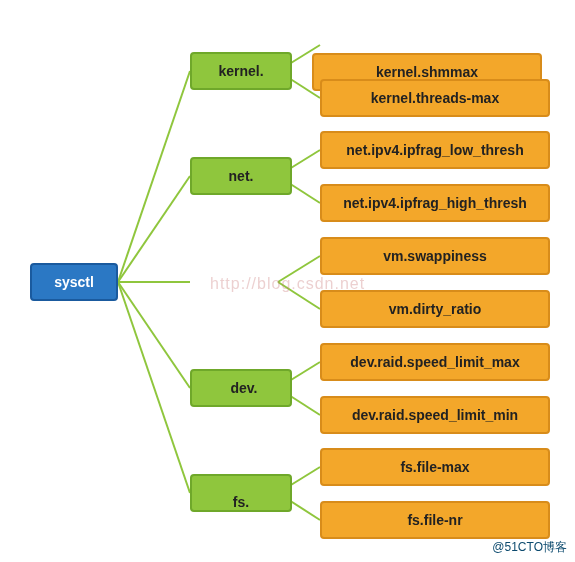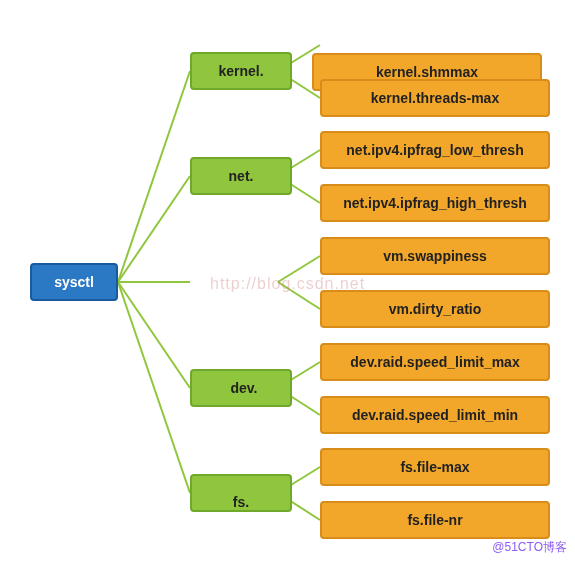--- a/index.html
+++ b/index.html
@@ -65,21 +65,21 @@
       top: 275px;
       color: rgba(200,120,120,0.35);
       font-size: 16px;
       letter-spacing: 1px;
       pointer-events: none;
     }
     .watermark-br {
       position: absolute;
       right: 8px;
       bottom: 6px;
-      color: #8b5cf6;
+      color: #0c4a6e;
       font-size: 12px;
       pointer-events: none;
     }
   </style>
 </head>
 <body>
 
 <div class="diagram">
 
   <svg class="connectors">

